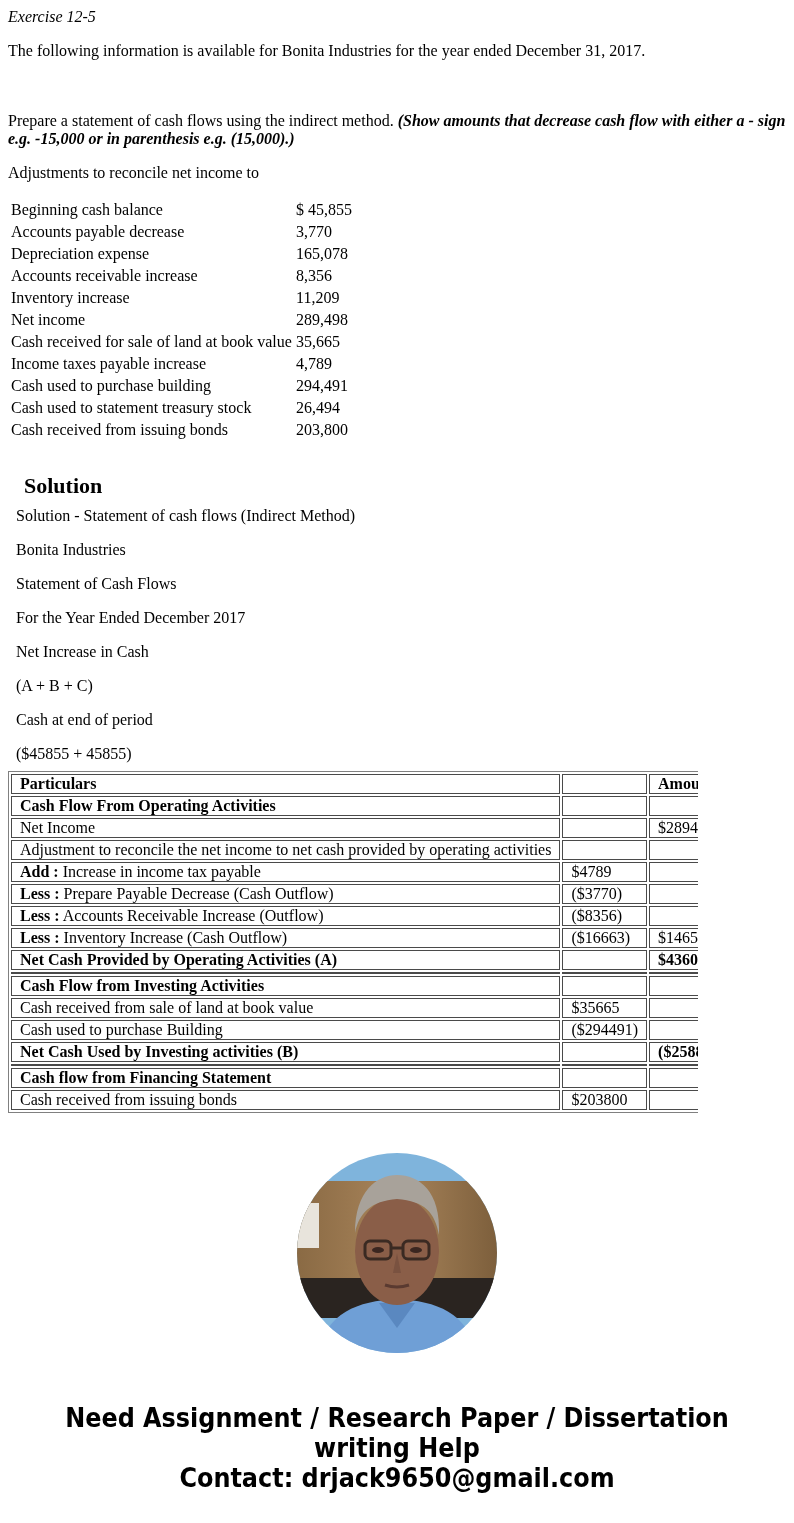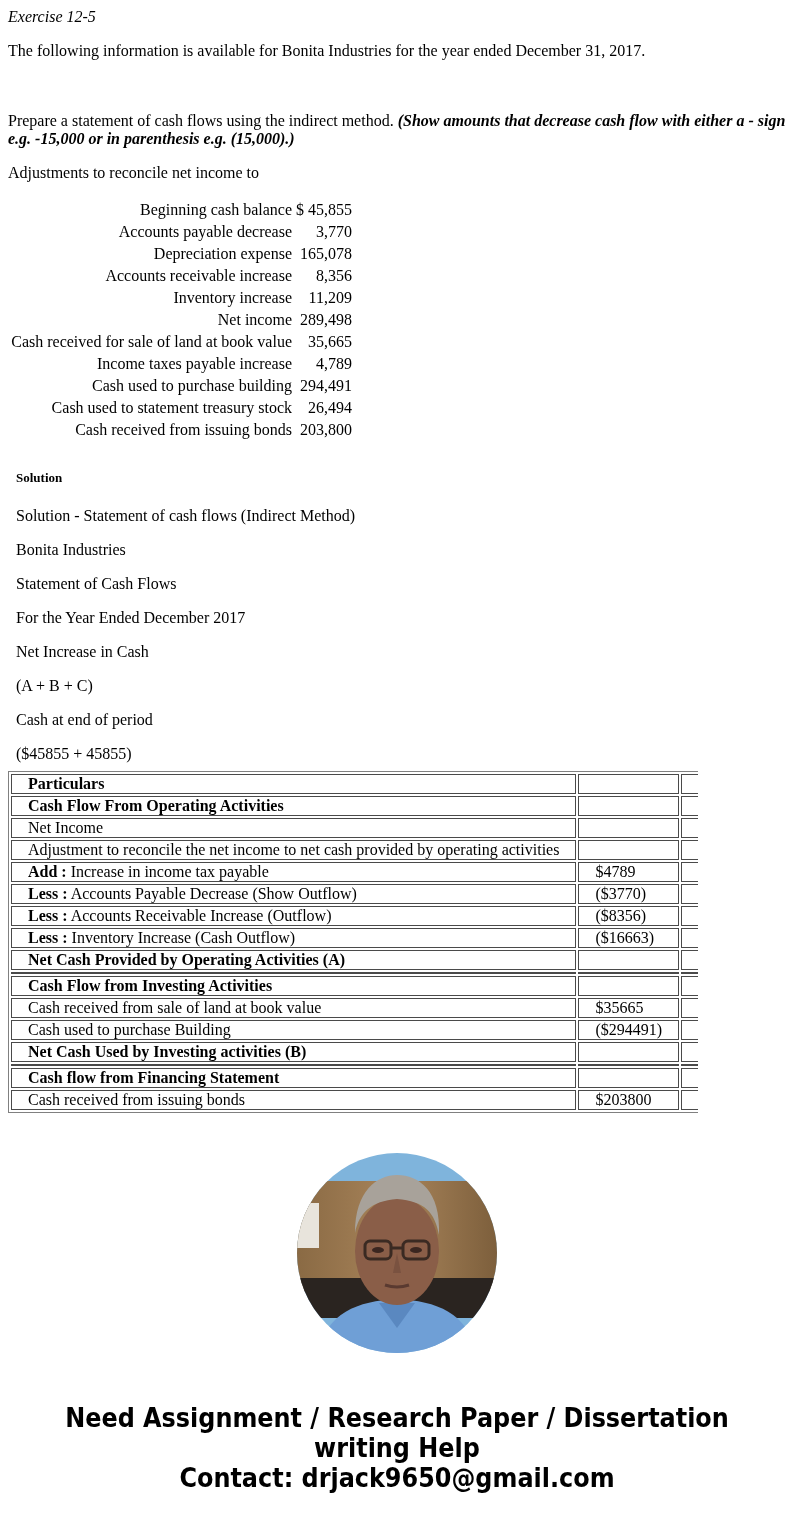--- a/index.html
+++ b/index.html
@@ -35,30 +35,29 @@
       left: 0;
       border-collapse: separate;
       border-spacing: 2px;
       font-size: 16px;
     }
     table.data td {
       padding: 1px;
       line-height: 18px;
       vertical-align: top;
       white-space: nowrap;
-      text-align: right;
     }
     table.data td.lbl { width: 281px; }
 
     h2.solution {
       position: absolute;
       top: 459px;
       left: 0;
-      margin: 8px;
-      font-size: 13px;
+      margin: 16px;
+      font-size: 22px;
       font-weight: bold;
       line-height: 22px;
     }
     .bold-line {
       position: absolute;
       left: 0;
       margin: 8px;
       font-weight: normal;
       line-height: 18px;
     }
@@ -72,21 +71,21 @@
       overflow: hidden;
     }
     table.cf {
       border: 1px solid #808080;
       border-collapse: separate;
       border-spacing: 2px;
       font-size: 16px;
     }
     table.cf td {
       border: 1px solid #4a4a4a;
-      padding: 0 16px;
+      padding: 0 8px;
       height: 18px;
       line-height: 18px;
       white-space: nowrap;
       vertical-align: middle;
     }
     table.cf td.c1 { width: 529px; }
     table.cf td.c2 { width: 64px; }
     table.cf td.c3 { width: 65px; }
     table.cf tr.sep td {
       height: 0px;
@@ -212,21 +211,21 @@
         <td class="c1">Adjustment to reconcile the net income to net cash provided by operating activities</td>
         <td class="c2"></td>
         <td class="c3"></td>
       </tr>
       <tr>
         <td class="c1"><span class="b">Add :</span><span> Increase in income tax payable</span></td>
         <td class="c2">$4789</td>
         <td class="c3"></td>
       </tr>
       <tr>
-        <td class="c1"><span class="b">Less :</span><span> Accounts Payable Decrease (Show Outflow)</span></td>
+        <td class="c1"><span class="b">Less :</span><span> Prepare Payable Decrease (Cash Outflow)</span></td>
         <td class="c2">($3770)</td>
         <td class="c3"></td>
       </tr>
       <tr>
         <td class="c1"><span class="b">Less :</span><span> Accounts Receivable Increase (Outflow)</span></td>
         <td class="c2">($8356)</td>
         <td class="c3"></td>
       </tr>
       <tr>
         <td class="c1"><span class="b">Less :</span><span> Inventory Increase (Cash Outflow)</span></td>

